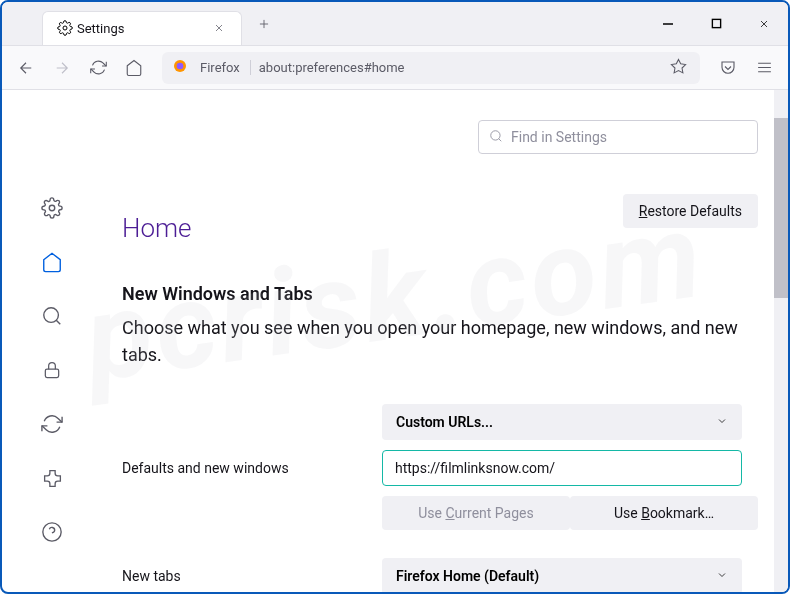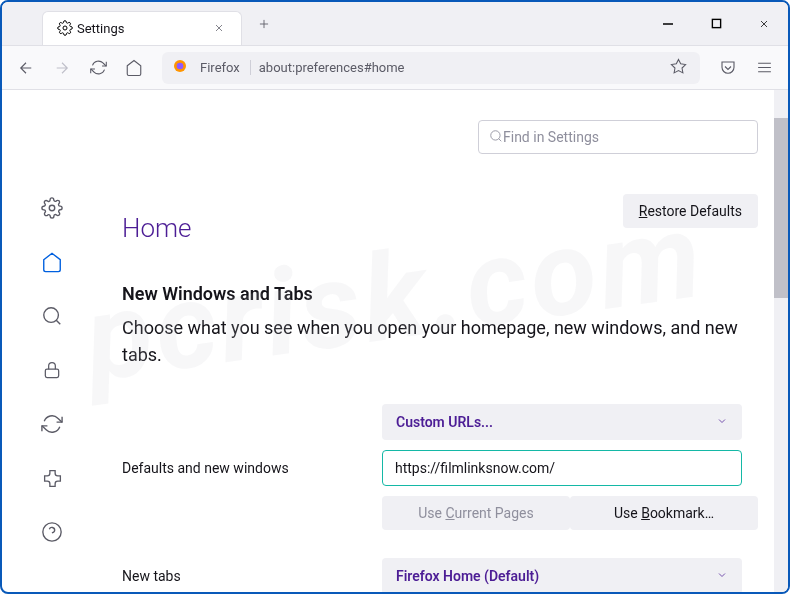--- a/index.html
+++ b/index.html
@@ -27,35 +27,35 @@
     .scrollbar { position: absolute; right: 0; top: 0; width: 14px; height: 100%; background: #f0f0f4; }
     .scrollbar-thumb { width: 14px; background: #c0c0c8; position: absolute; top: 28px; height: 180px; }
     
     .sidebar { width: 100px; padding-top: 100px; display: flex; flex-direction: column; align-items: center; gap: 18px; }
     .sidebar-item { width: 36px; height: 36px; display: flex; align-items: center; justify-content: center; border-radius: 4px; cursor: pointer; color: #5b5b66; }
     .sidebar-item.active { color: #0060df; }
     .sidebar-item.active svg { stroke: #0060df; }
     
     .main { flex: 1; padding: 30px 30px 0 20px; overflow: hidden; }
     .search-row { display: flex; justify-content: flex-end; margin-bottom: 24px; }
-    .search-field { width: 280px; height: 34px; border: 1px solid #cfcfd8; border-radius: 4px; display: flex; align-items: center; padding: 0 10px; color: #8f8f9d; font-size: 14px; }
+    .search-field { width: 280px; height: 34px; border: 1px solid #cfcfd8; border-radius: 4px; display: flex; align-items: center; padding: 0 10px; gap: 8px; color: #8f8f9d; font-size: 14px; }
     
     .header-row { display: flex; align-items: center; justify-content: space-between; margin-bottom: 40px; }
     .page-title { font-size: 26px; font-weight: 300; color: #4c1d95; margin-top: 35px; }
     .btn { height: 34px; padding: 0 16px; background: #f0f0f4; border: none; border-radius: 4px; font-size: 14px; color: #15141a; cursor: pointer; }
     .btn.disabled { color: #8f8f9d; cursor: default; }
     .btn .ul { text-decoration: underline; }
     
     .section-title { font-size: 18px; font-weight: 600; color: #15141a; margin-bottom: 10px; }
     .section-desc { font-size: 18px; color: #15141a; margin-bottom: 36px; line-height: 1.5; }
     
     .form-row { display: flex; align-items: center; margin-bottom: 10px; }
     .form-label { width: 260px; font-size: 14px; color: #15141a; }
     .form-control { width: 360px; }
-    .select { height: 36px; background: #f0f0f4; border-radius: 4px; display: flex; align-items: center; padding: 0 14px; font-size: 14px; font-weight: 600; color: #4c1d95; cursor: pointer; position: relative; }
+    .select { height: 36px; background: #f0f0f4; border-radius: 4px; display: flex; align-items: center; padding: 0 14px; font-size: 14px; font-weight: 600; color: #000000; cursor: pointer; position: relative; }
     .select .chevron { position: absolute; right: 14px; }
     .text-input { width: 100%; height: 36px; border: 1px solid #14b8a6; border-radius: 4px; padding: 0 12px; font-size: 14px; color: #15141a; }
     .button-row { display: flex; margin-left: 260px; margin-bottom: 28px; margin-top: 10px; }
     .button-row .btn { flex: 1; }
     
     svg { stroke: currentColor; fill: none; stroke-width: 1.5; }
     
     .watermark { position: absolute; top: 50%; left: 50%; transform: translate(-50%, -50%) rotate(-8deg); font-size: 120px; font-weight: 700; color: rgba(200,200,210,0.15); pointer-events: none; letter-spacing: 4px; font-style: italic; white-space: nowrap; }
   </style>
 </head>

